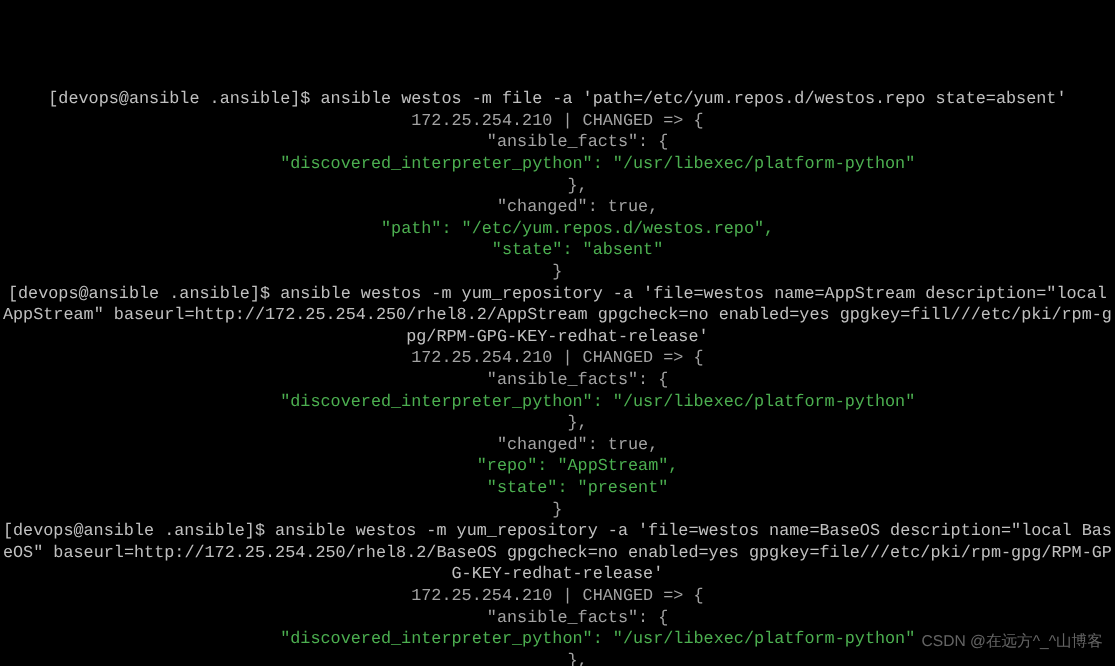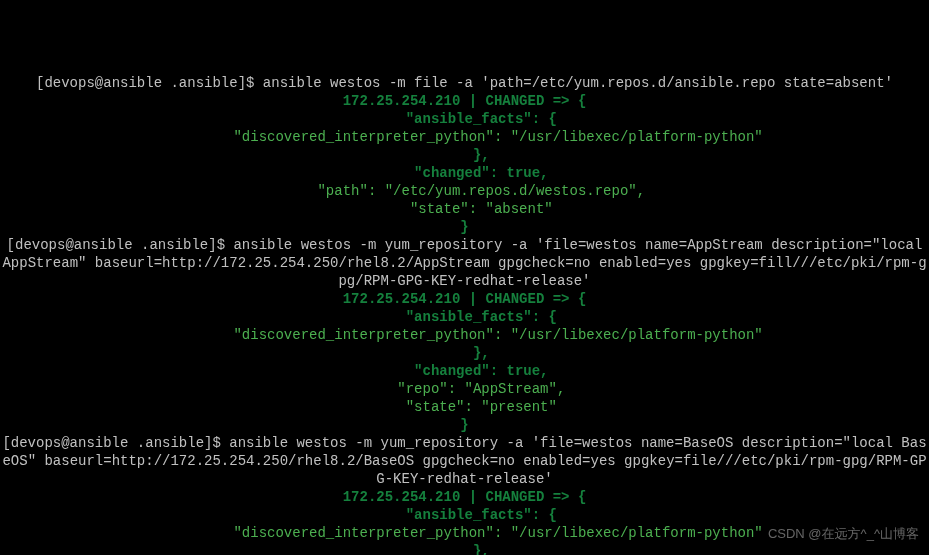--- a/index.html
+++ b/index.html
@@ -10,38 +10,38 @@
       line-height: 18px;
       padding: 2px;
       white-space: pre-wrap;
       word-break: break-all;
       width: 929px;
       height: 555px;
       overflow: hidden;
       position: relative;
     }
     .w { color: #c0c0c0; }
-    .y { color: #15803d; font-weight: bold; }
+    .y { color: #a3a3a3; }
     .g { color: #4caf50; }
     .watermark {
       position: absolute;
       bottom: 12px;
       right: 10px;
       color: rgba(200,200,200,0.5);
       font-size: 13px;
       font-family: sans-serif;
       margin-left: 12px;
     }
   </style>
 </head>
 <body>
 
 
 
-<span class="w">[devops@ansible .ansible]$ </span><span class="w">ansible westos -m file -a 'path=/etc/yum.repos.d/ansible.repo state=absent'</span>
+<span class="w">[devops@ansible .ansible]$ </span><span class="w">ansible westos -m file -a 'path=/etc/yum.repos.d/westos.repo state=absent'</span>
 <span class="y">172.25.254.210 | CHANGED =&gt; {</span>
 <span class="y">    "ansible_facts": {</span>
 <span class="g">        "discovered_interpreter_python": "/usr/libexec/platform-python"</span>
 <span class="y">    },</span>
 <span class="y">    "changed": true,</span>
 <span class="g">    "path": "/etc/yum.repos.d/westos.repo",</span>
 <span class="g">    "state": "absent"</span>
 <span class="y">}</span>
 <span class="w">[devops@ansible .ansible]$ </span><span class="w">ansible westos -m yum_repository -a 'file=westos name=AppStream description="local AppStream" baseurl=http://172.25.254.250/rhel8.2/AppStream gpgcheck=no enabled=yes gpgkey=fill///etc/pki/rpm-gpg/RPM-GPG-KEY-redhat-release'</span>
 <span class="y">172.25.254.210 | CHANGED =&gt; {</span>

